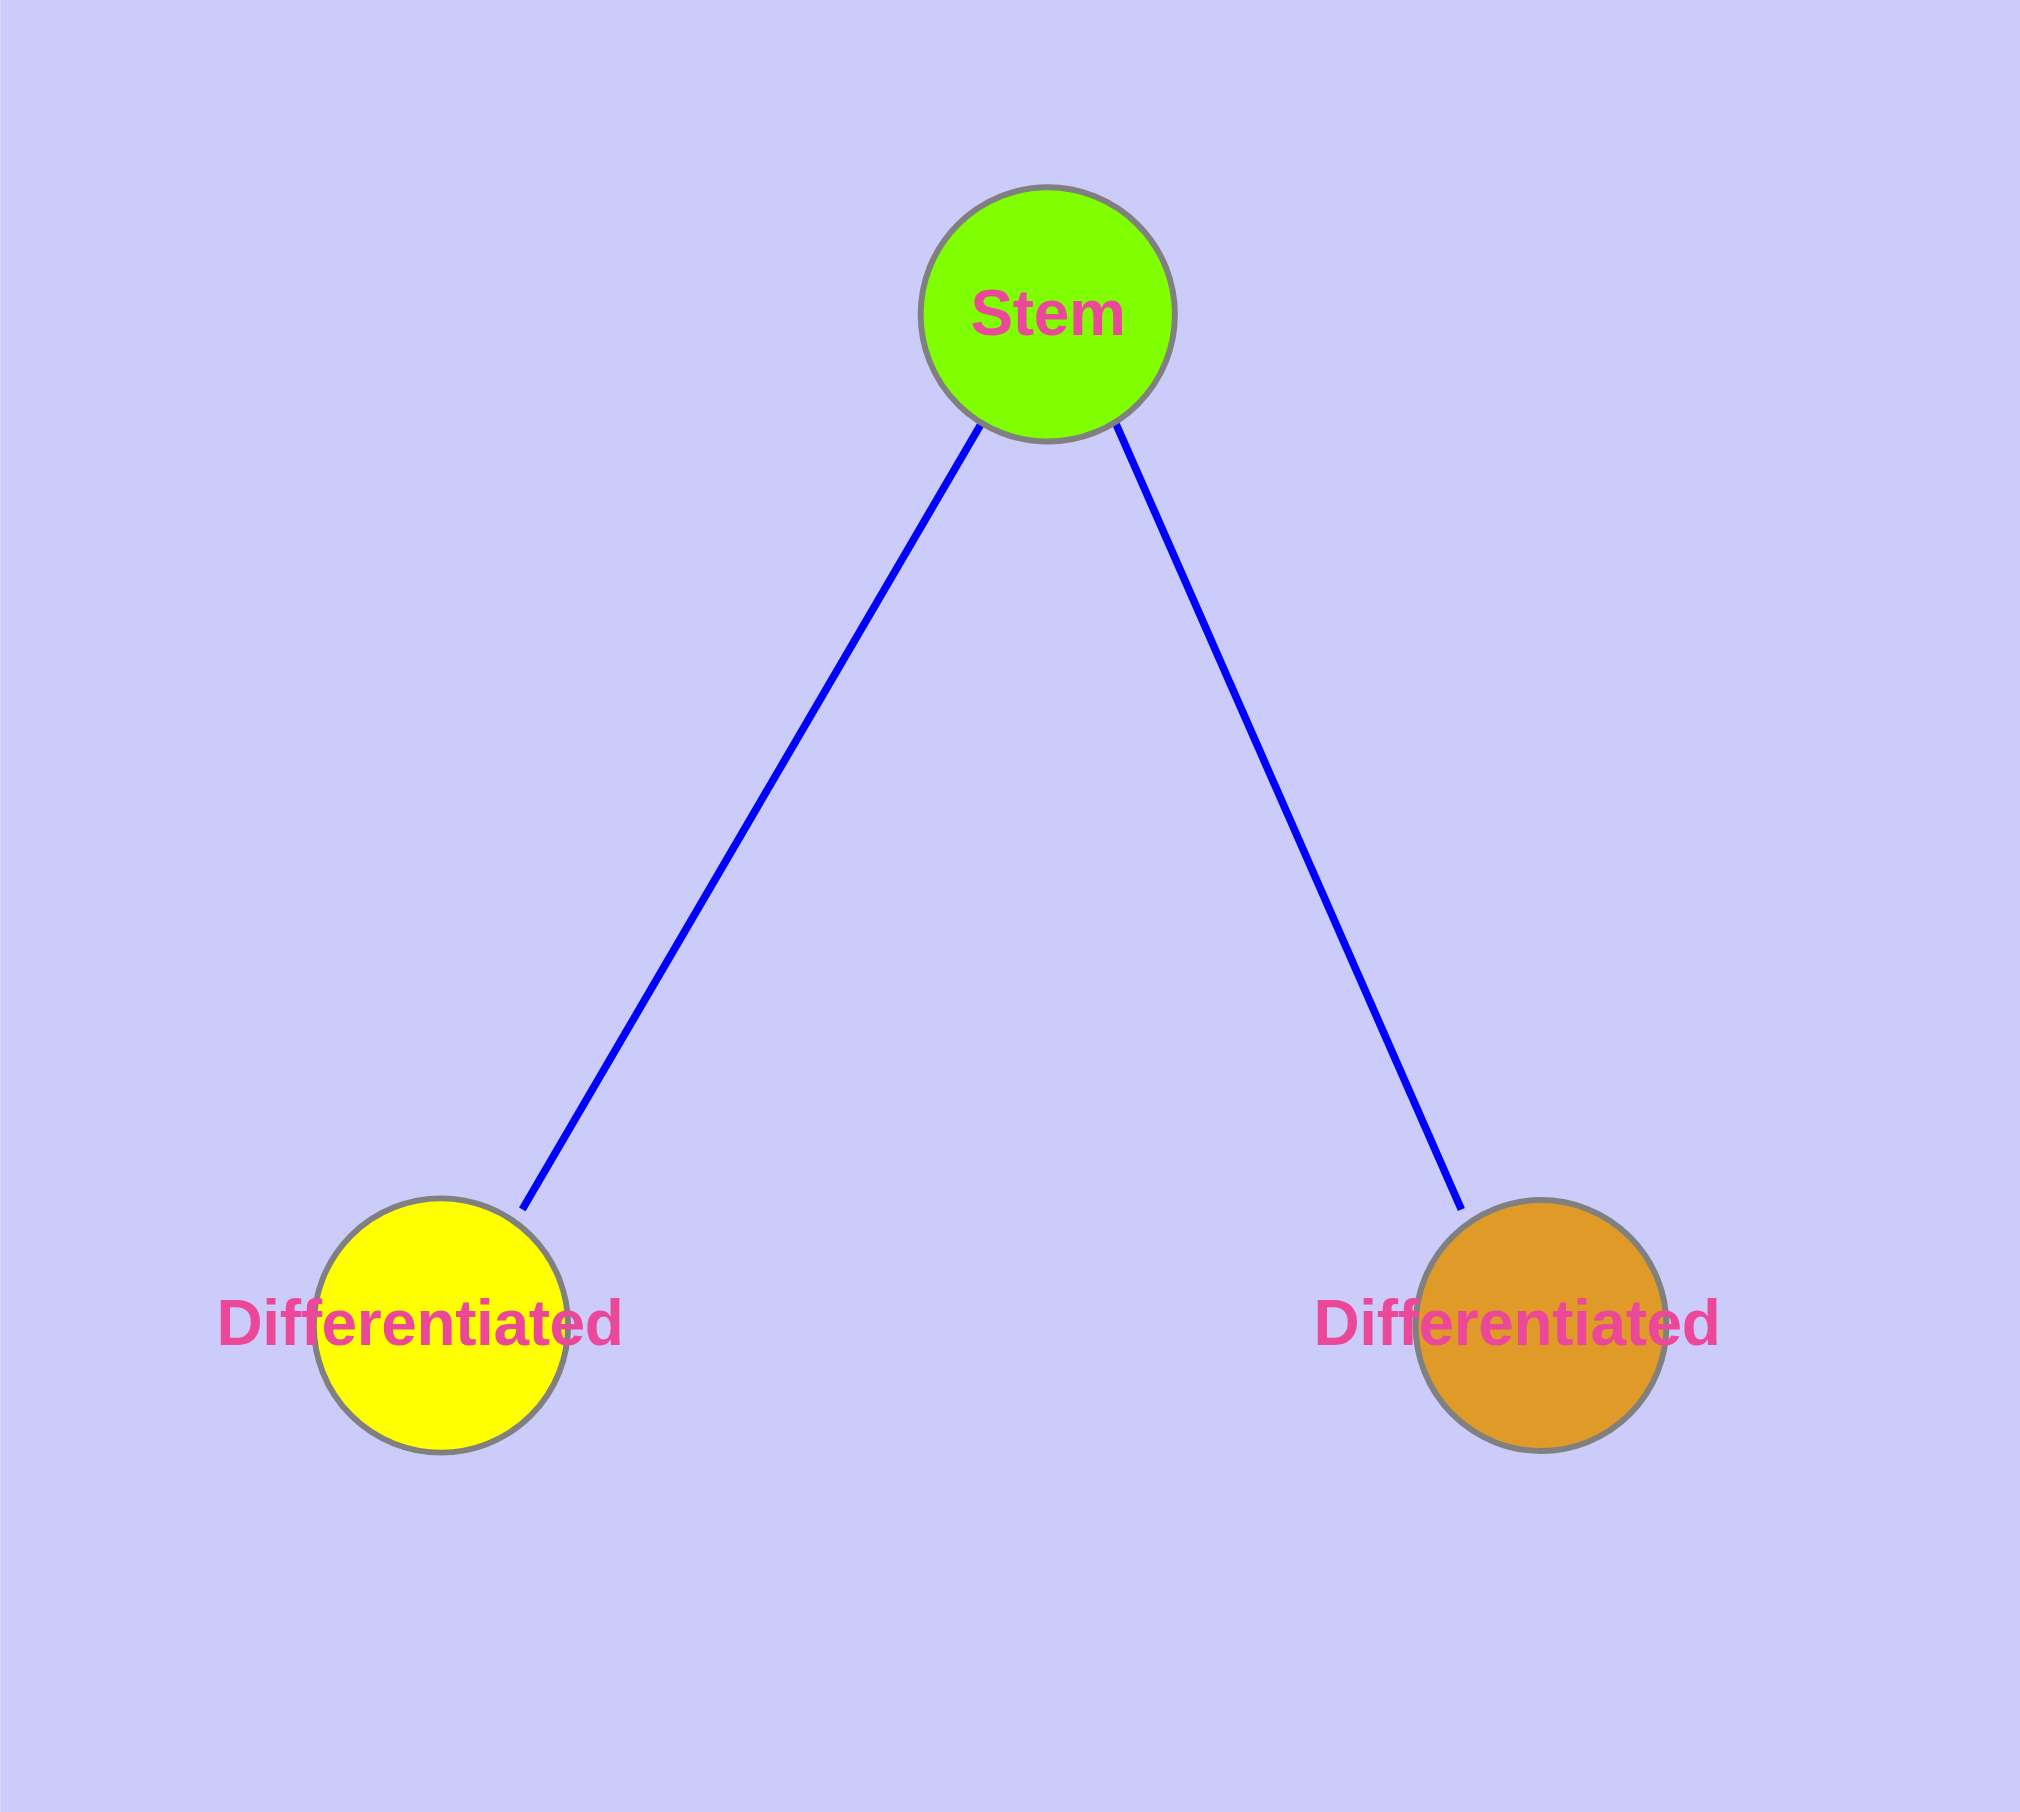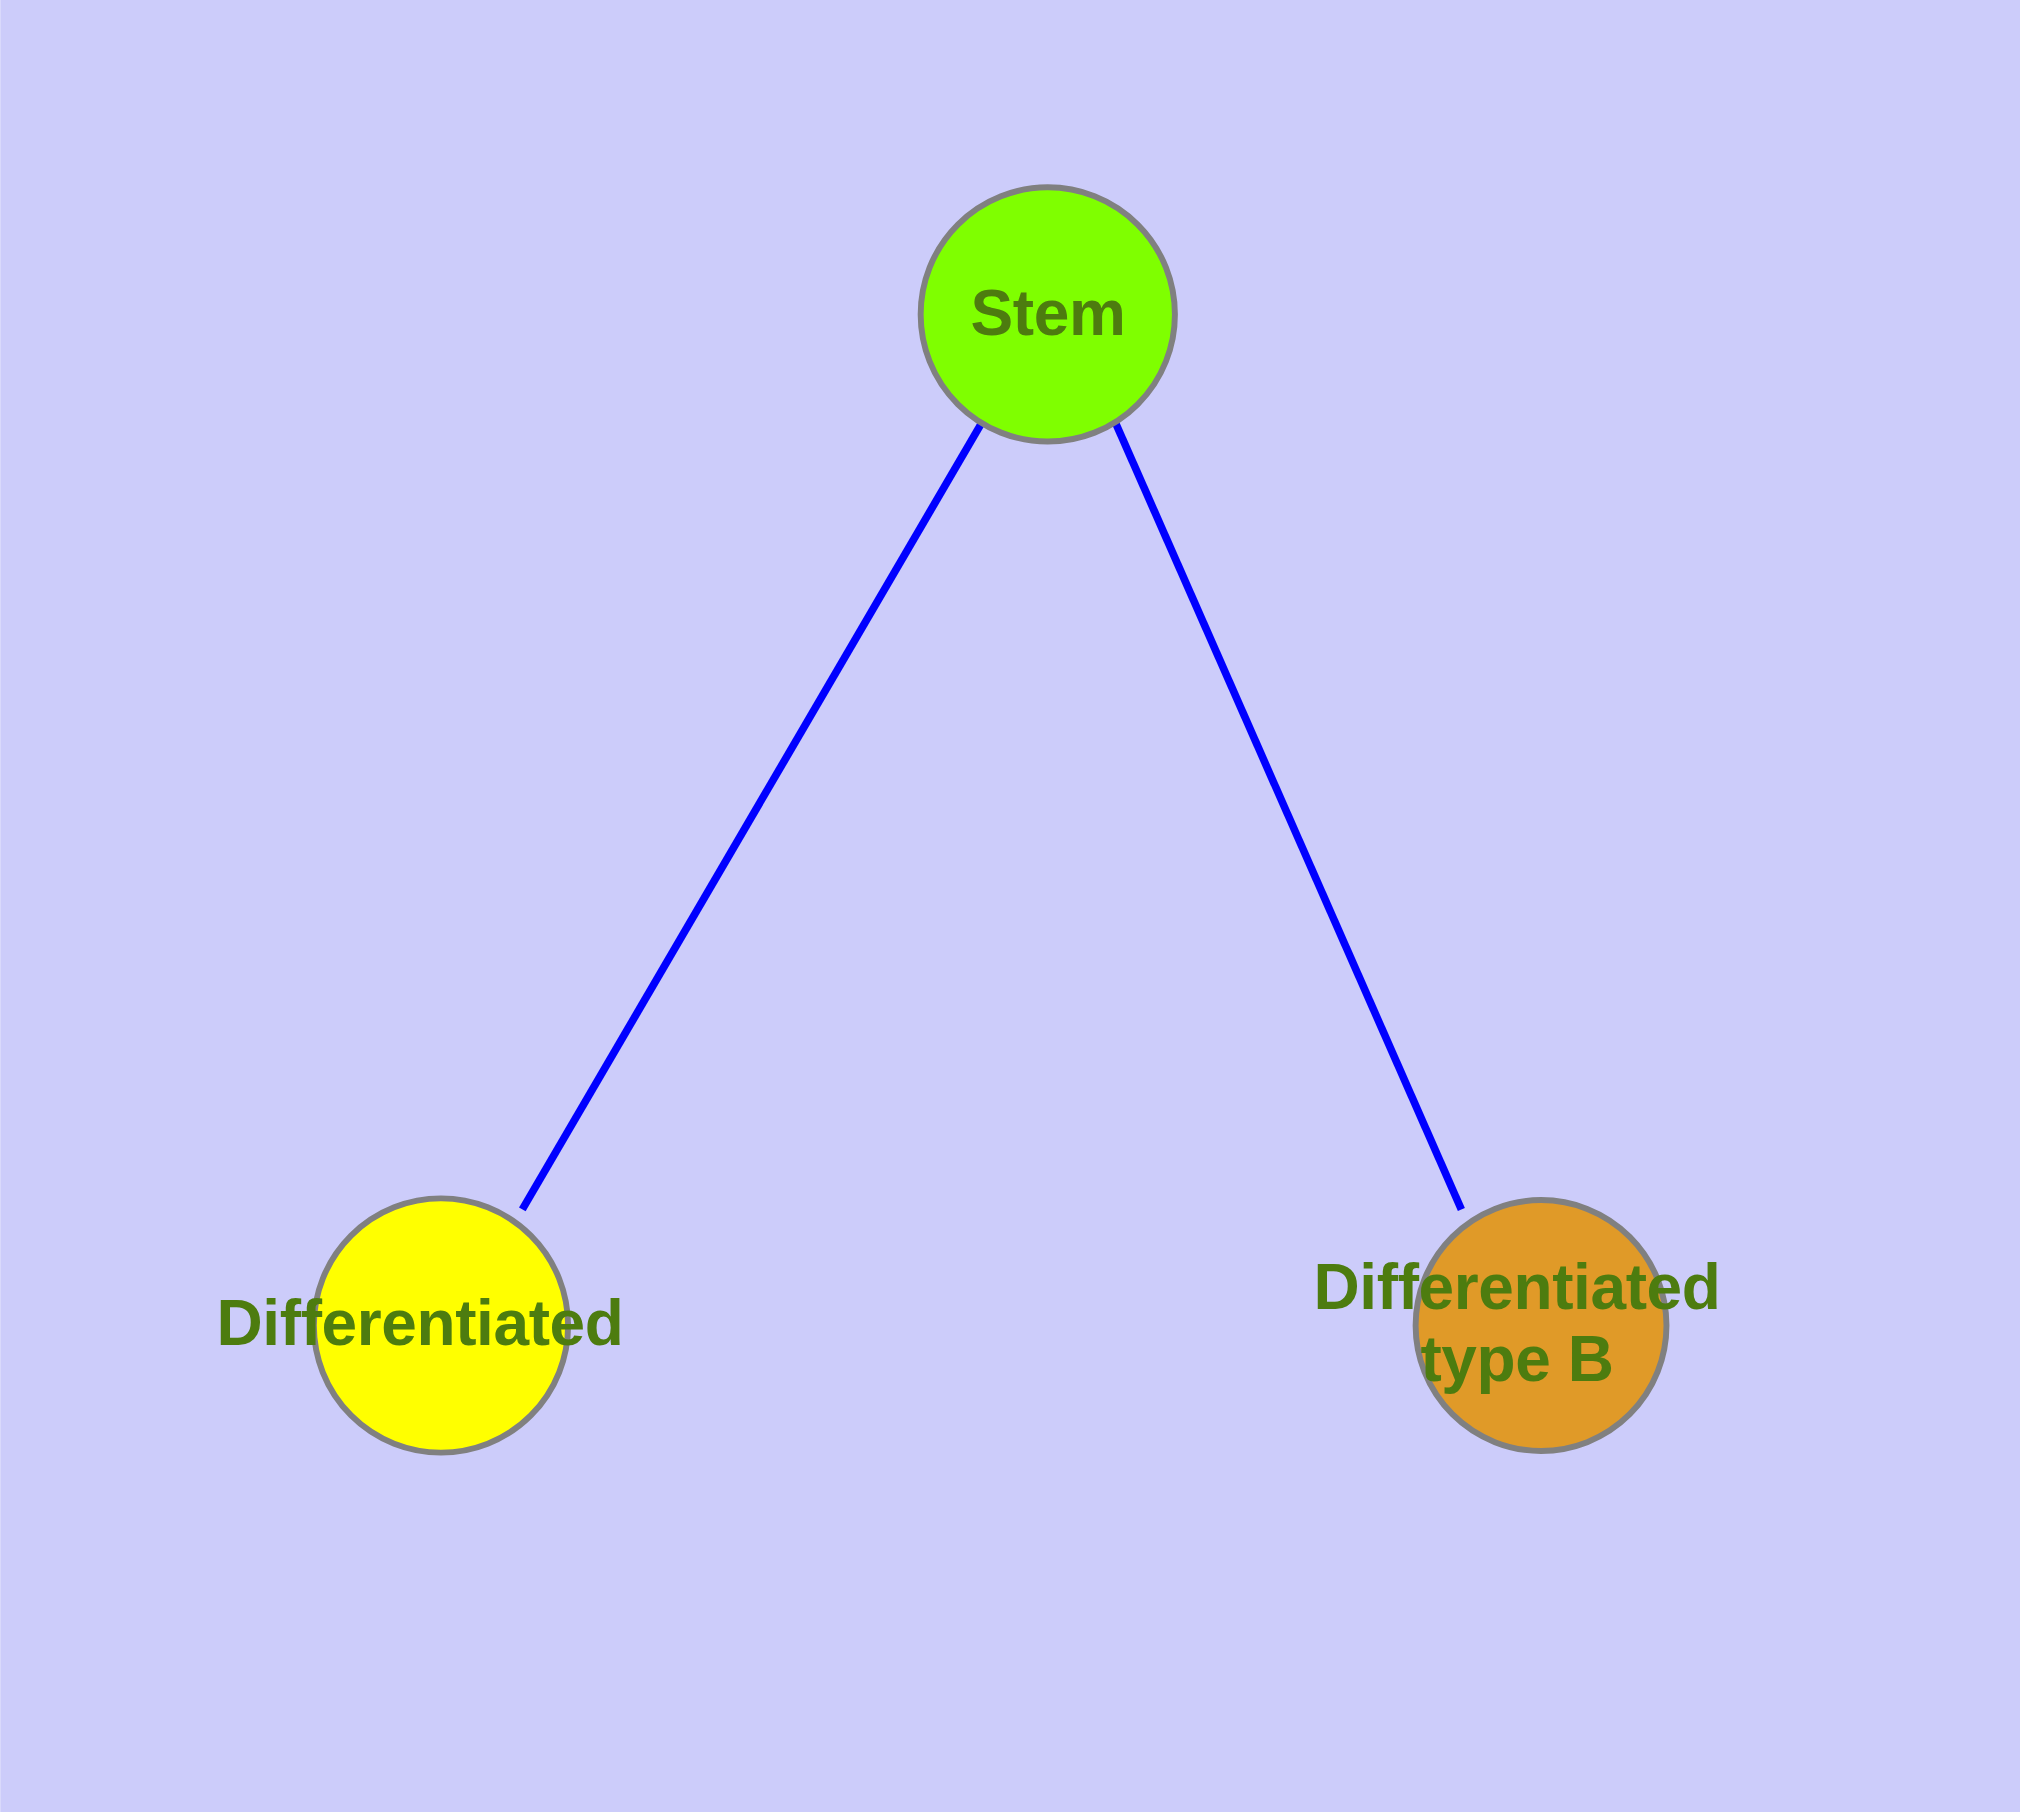--- a/index.html
+++ b/index.html
@@ -18,26 +18,25 @@
   #graph-svg {
     position: absolute;
     top: 0;
     left: 0;
     width: 2021px;
     height: 1812px;
     display: block;
   }
   .node-label {
     position: absolute;
-    color: #4d7c0f;
+    color: #ec4899;
     font-family: "Liberation Sans", sans-serif;
     font-weight: bold;
     font-size: 64px;
     line-height: 1.12;
-    text-align: center;
     white-space: pre;
     transform: translate(-50%, -50%);
     pointer-events: none;
     letter-spacing: -0.4px;
   }
 </style>
 </head>
 <body>
 
 <div id="canvas" style="width: 2021px; height: 1812px;">
@@ -51,17 +50,17 @@
     <g id="nodes-group">
         <circle cx="1236" cy="371" r="150" fill="#7FFF00" stroke="#808080" stroke-width="7"></circle>
         <circle cx="520" cy="1564" r="150" fill="#FFFF00" stroke="#808080" stroke-width="7"></circle>
         <circle cx="1818" cy="1564" r="148" fill="#E09A28" stroke="#808080" stroke-width="7"></circle>
       </g>
   </svg>
 
   <div id="labels-layer">
       <div class="node-label" style="left: 1048px; top: 314px;"><div>Stem</div></div>
       <div class="node-label" style="left: 420px; top: 1324px;"><div>Differentiated</div></div>
-      <div class="node-label" style="left: 1517px; top: 1324px;"><div>Differentiated</div><div>type B</div></div>
+      <div class="node-label" style="left: 1517px; top: 1324px;"><div>Differentiated</div></div>
     </div>
 
 </div>
 
 
 </body></html>

